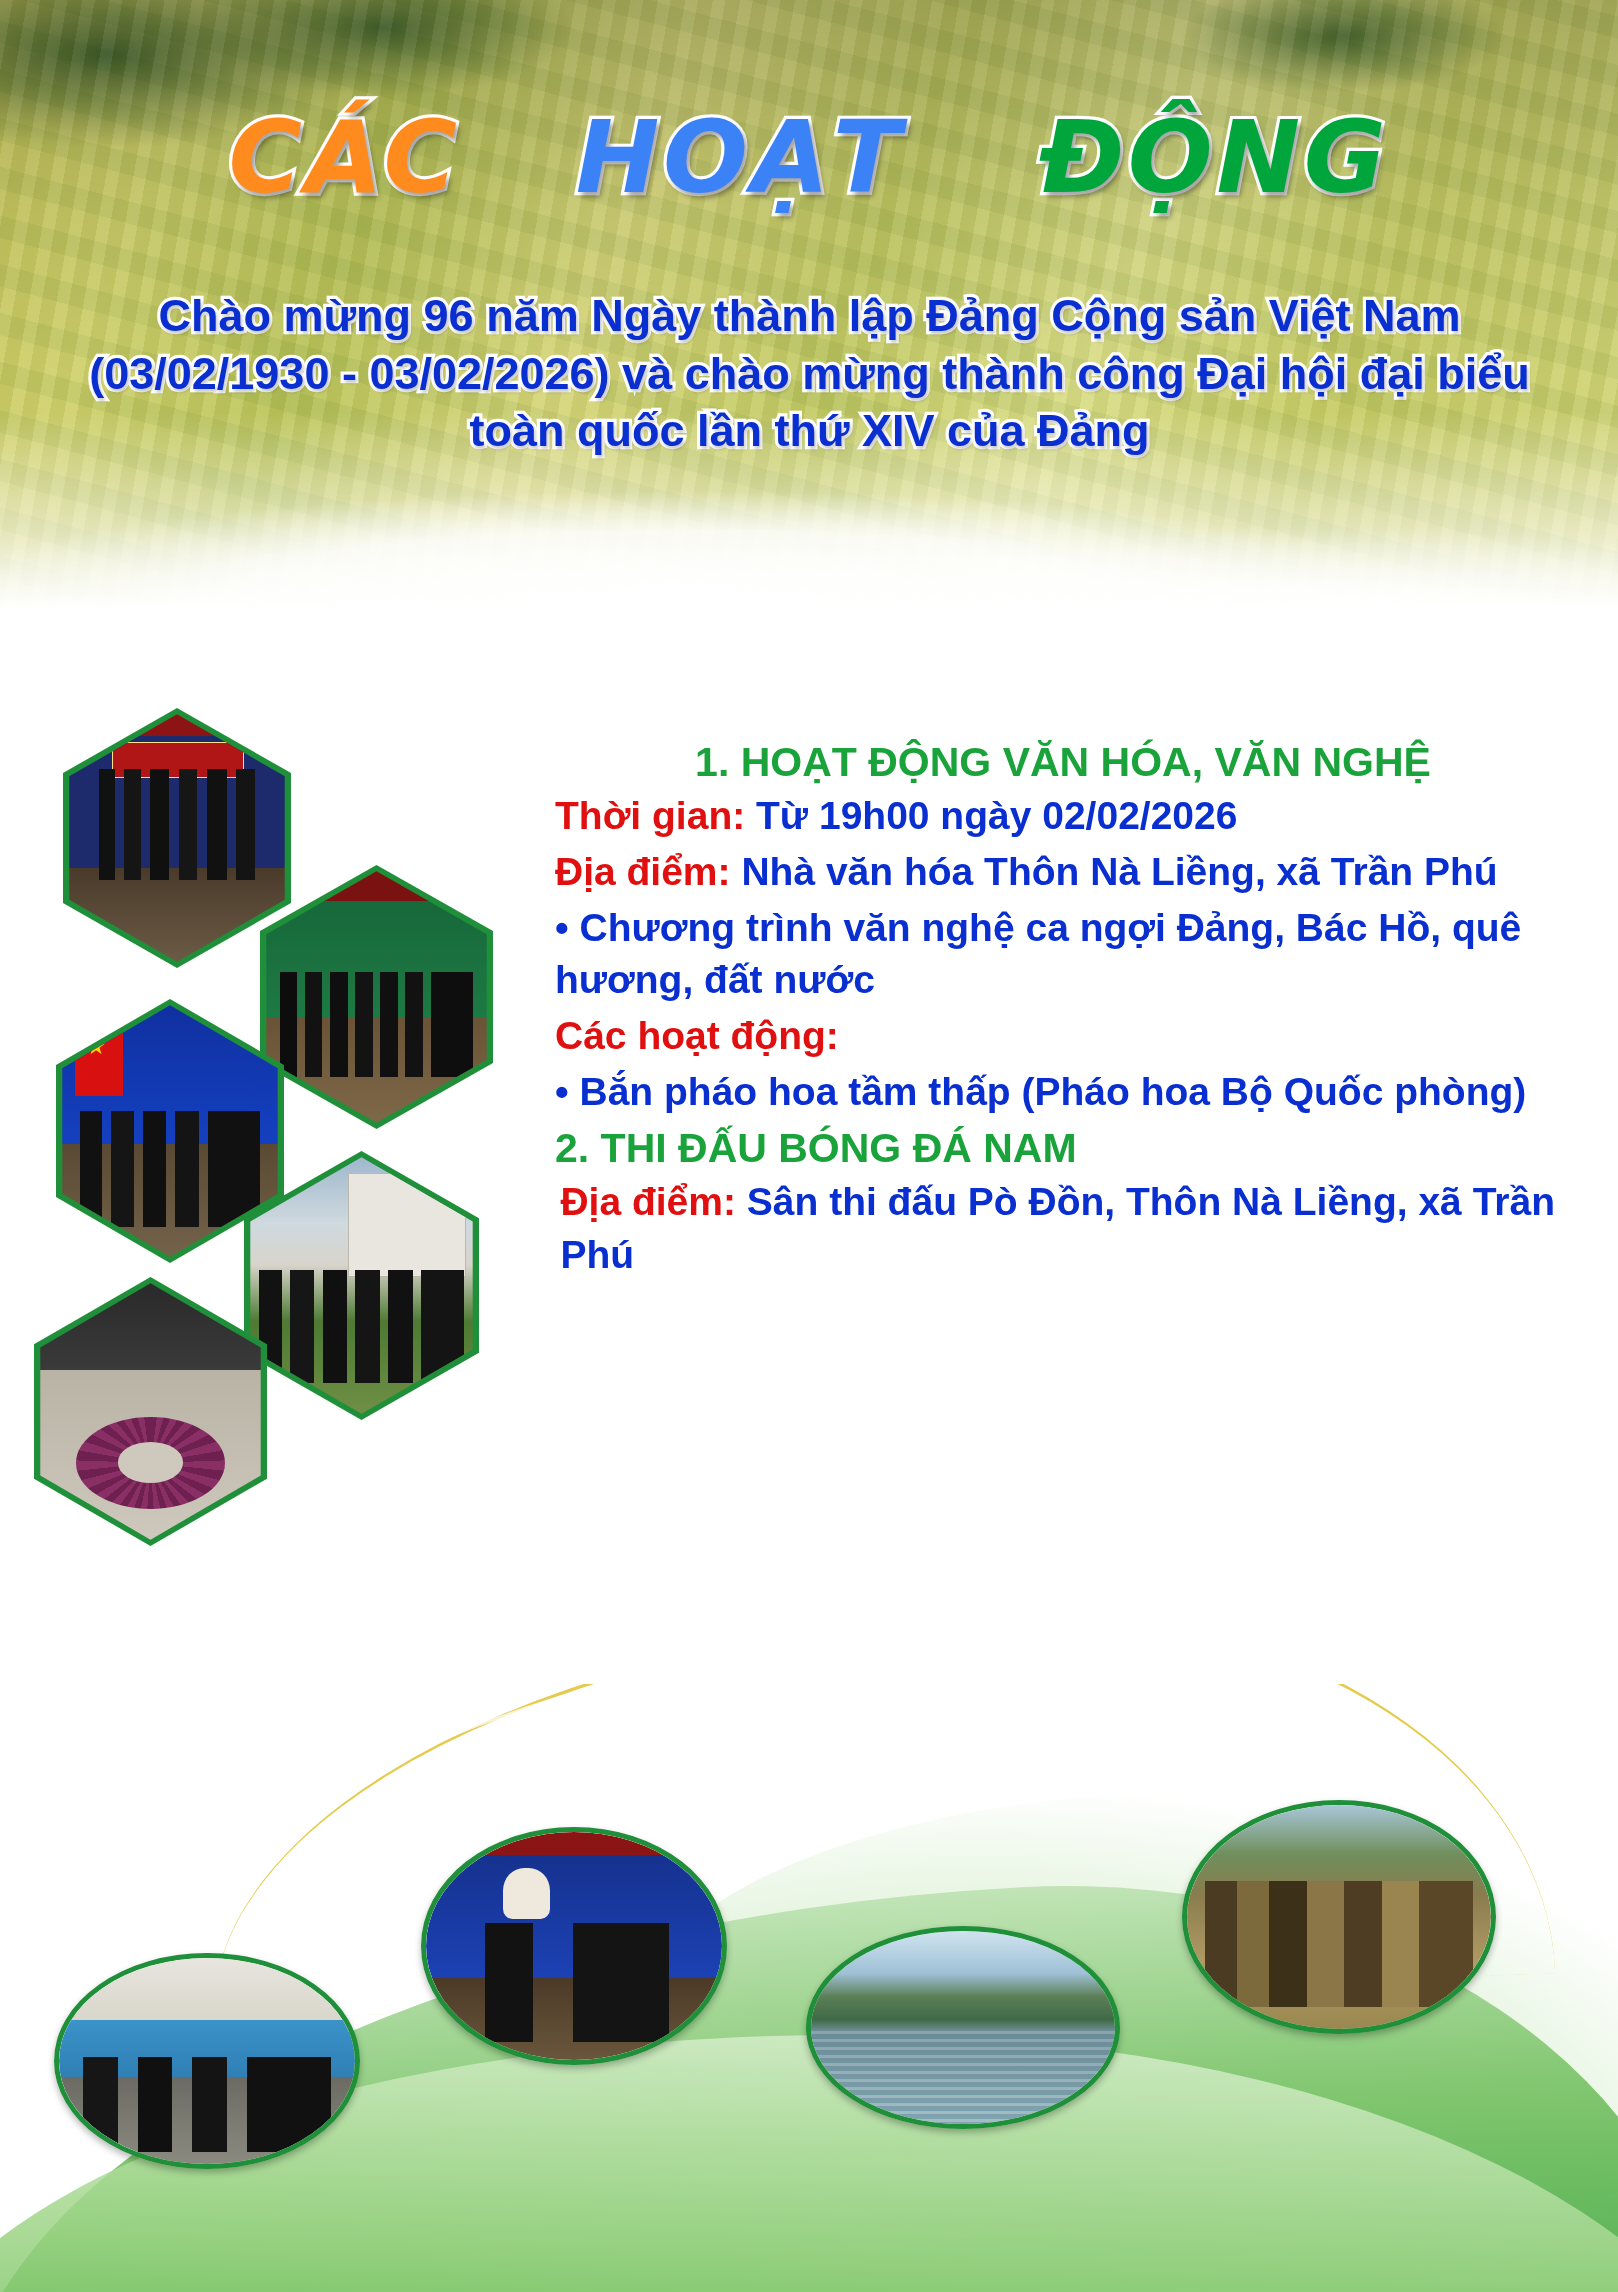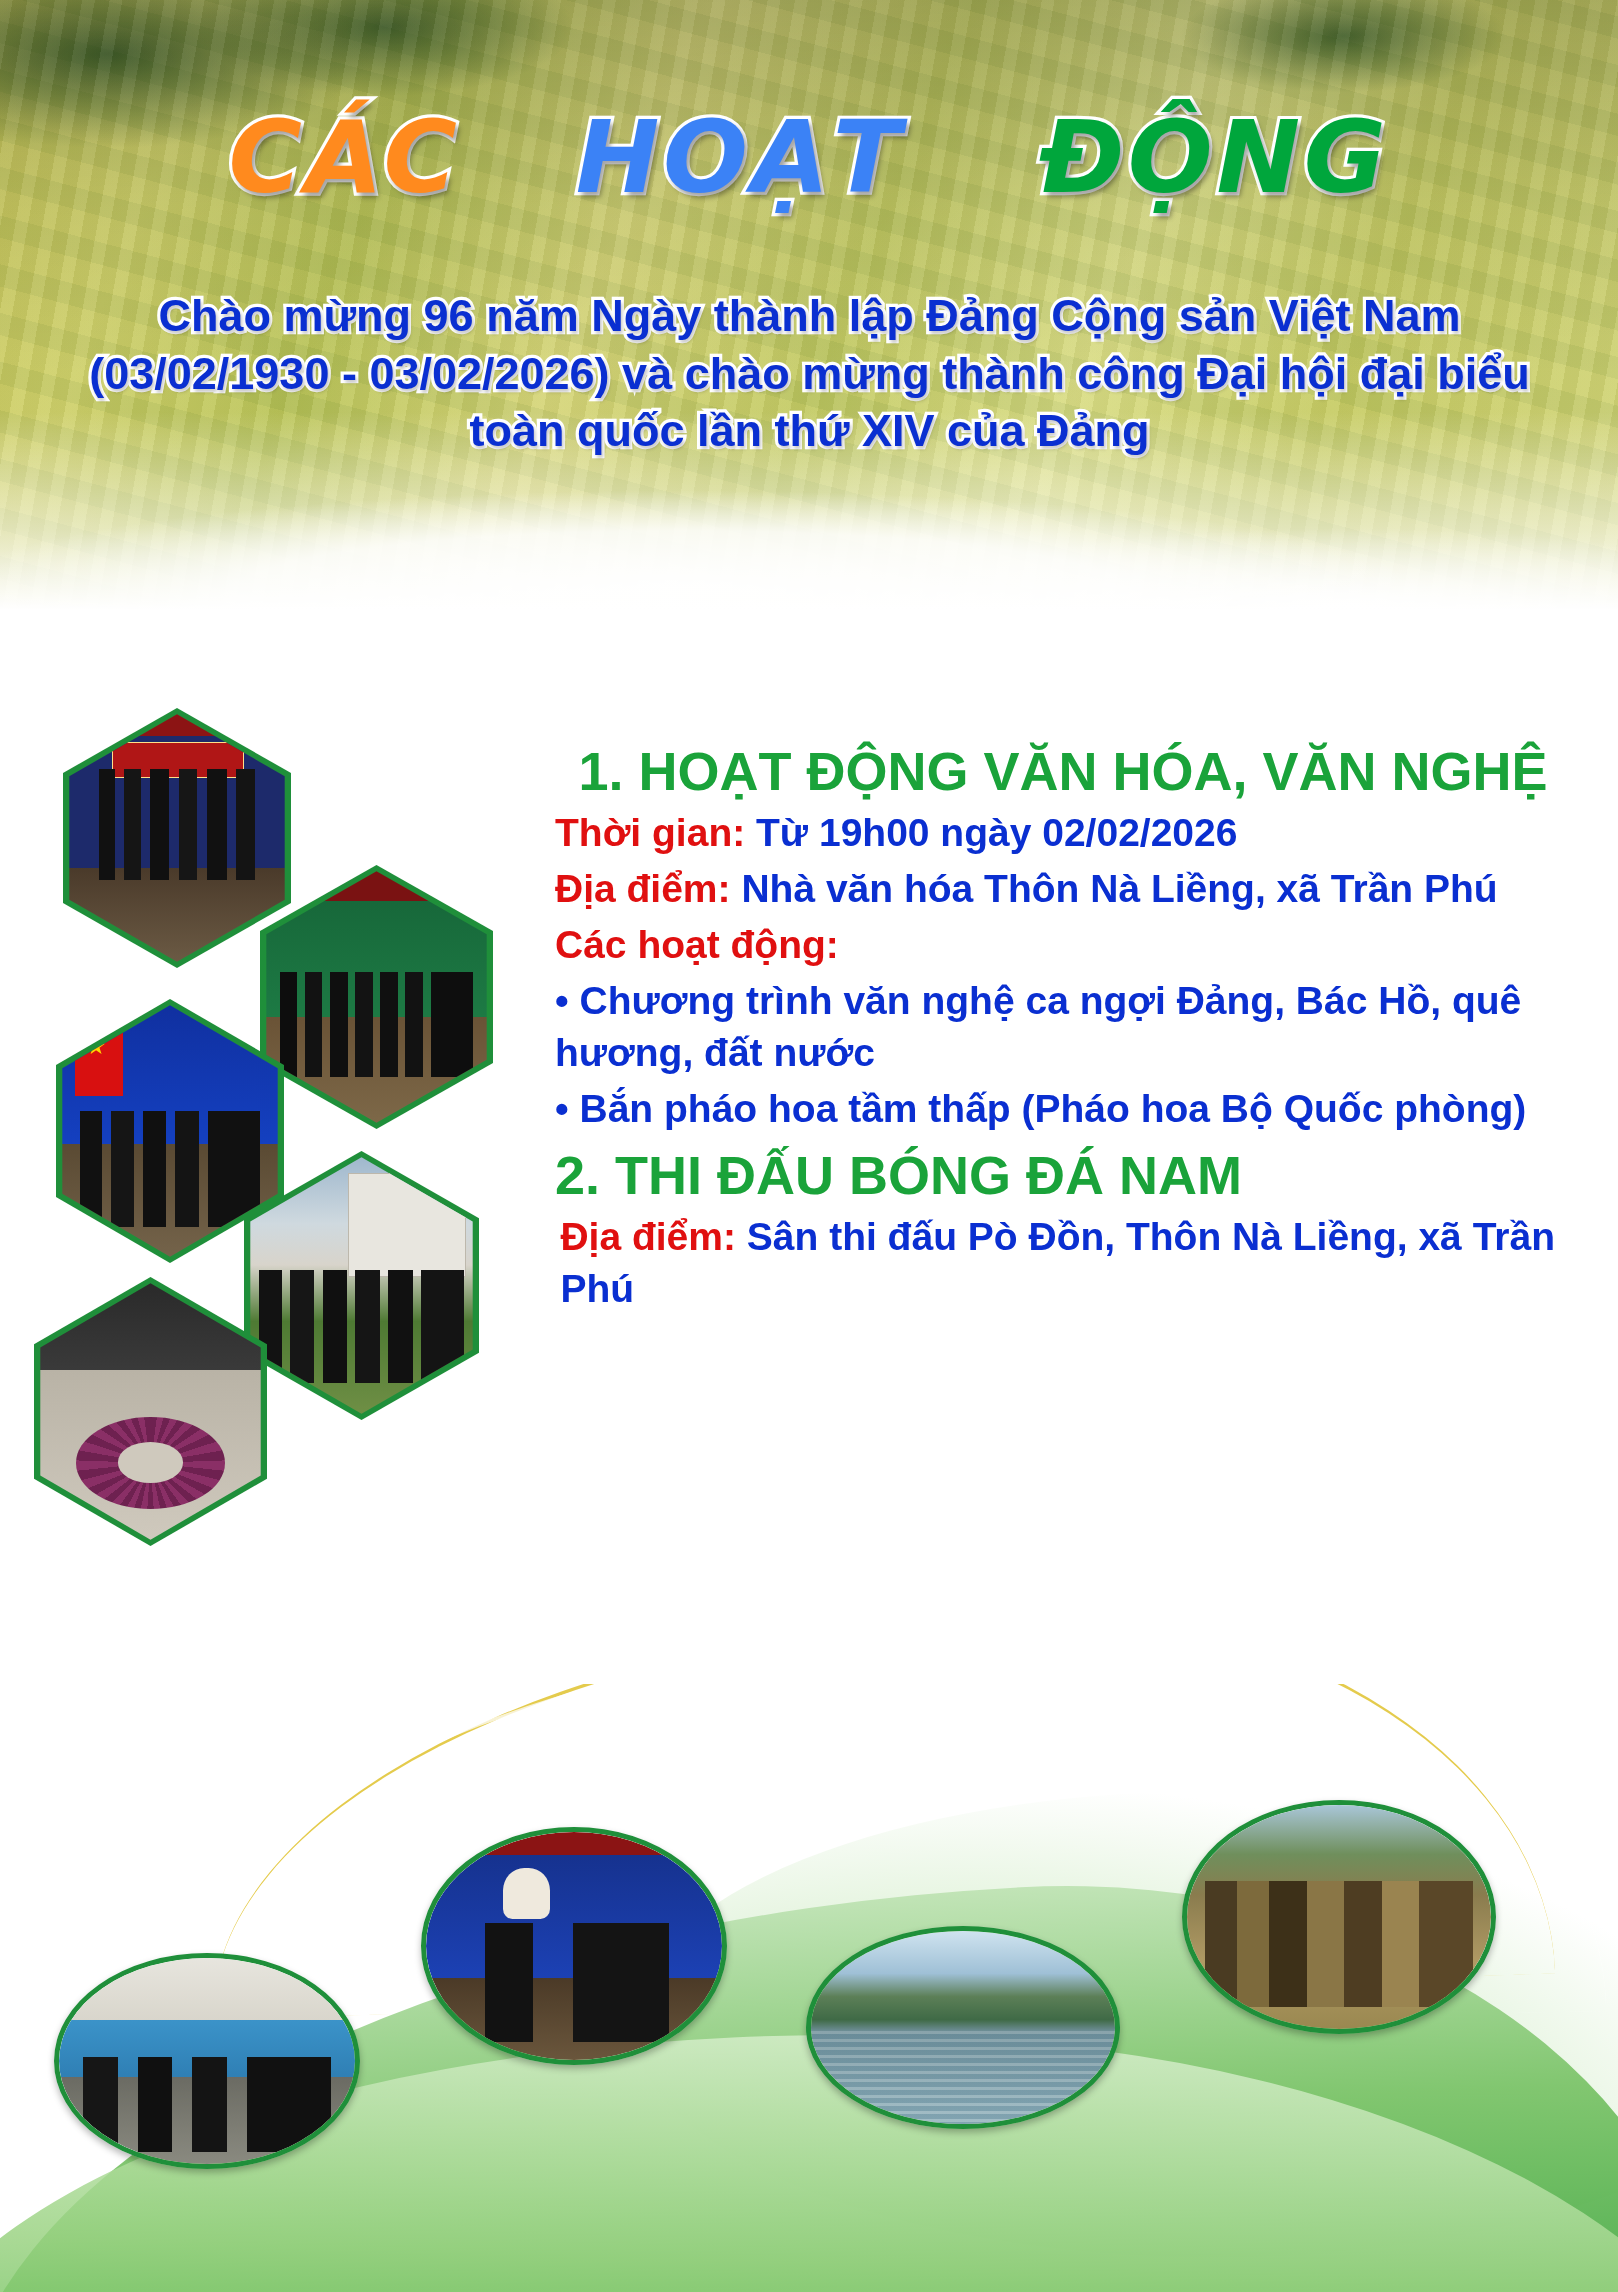--- a/index.html
+++ b/index.html
@@ -127,21 +127,21 @@
     background:repeating-conic-gradient(#6e2150 0 8deg,#8a2f66 8deg 16deg);
     box-shadow:inset 0 0 0 19.7px rgba(0,0,0,0) ;}
   .ph5 .ring::after{content:"";position:absolute;left:28%;top:28%;width:44%;height:44%;border-radius:50%;background:#cfc9bd;}
 
   
   .textblock{
     position:absolute;left:555px;top:27px;width:1016px;
     font-size:39px;line-height:1.34;font-weight:bold;
   }
   .heading{
-    color:#1aa33a;font-weight:bold;font-size:54px;
+    color:#1aa33a;font-weight:bold;font-size:41px;
     text-align:left;
   }
   .heading.center{text-align:center;}
   .label{color:#e01010;}
   .val{color:#0a2fd1;}
   .line{margin:0 0 3.6px 0;color:#0a2fd1;}
   .bullet{color:#0a2fd1;}
 
   
   .bottom{
@@ -261,25 +261,25 @@
     <div class="line" style="text-align:left;">
       <span class="label">Thời gian:</span>
       <span class="val">Từ 19h00 ngày 02/02/2026</span>
     </div>
 
     <div class="line">
       <span class="label">Địa điểm:</span>
       <span class="val">Nhà văn hóa Thôn Nà Liềng, xã Trần Phú</span>
     </div>
 
+    <div class="line bullet">• Chương trình văn nghệ ca ngợi Đảng, Bác Hồ, quê hương, đất nước</div>
+
     <div class="line">
       <span class="label">Các hoạt động:</span>
     </div>
-
-    <div class="line bullet">• Chương trình văn nghệ ca ngợi Đảng, Bác Hồ, quê hương, đất nước</div>
     <div class="line bullet">• Bắn pháo hoa tầm thấp (Pháo hoa Bộ Quốc phòng)</div>
 
     <div class="heading">2. THI ĐẤU BÓNG ĐÁ NAM</div>
 
 
     <div class="line" style="padding-left:5.4px;">
       <span class="label">Địa điểm:</span>
       <span class="val">Sân thi đấu Pò Đồn, Thôn Nà Liềng, xã Trần Phú</span>
     </div>
 

